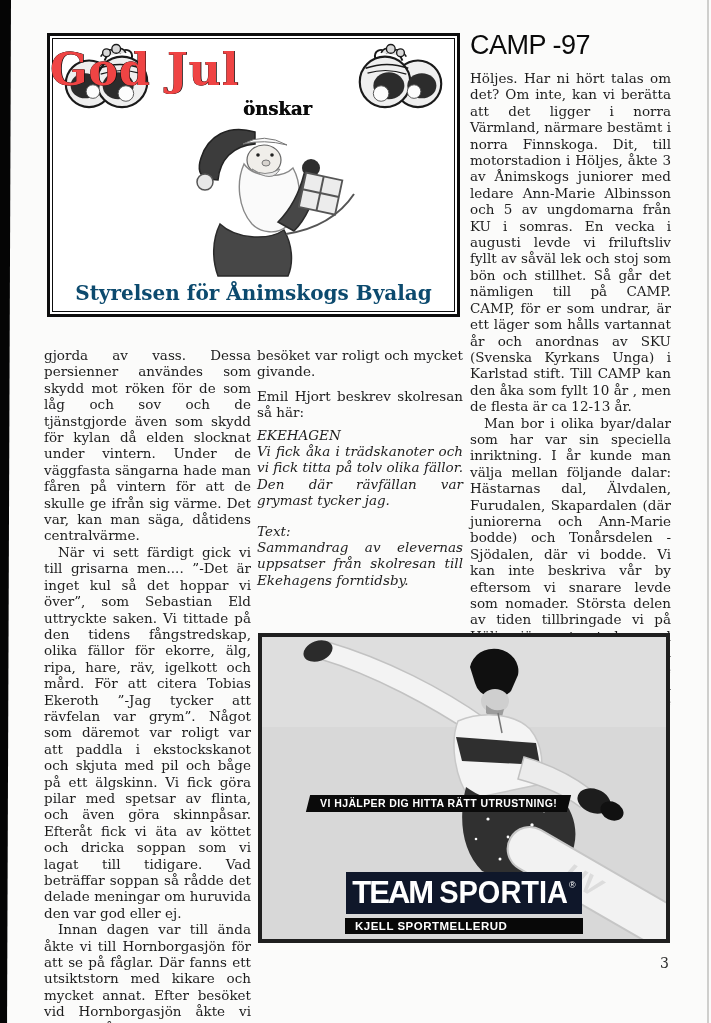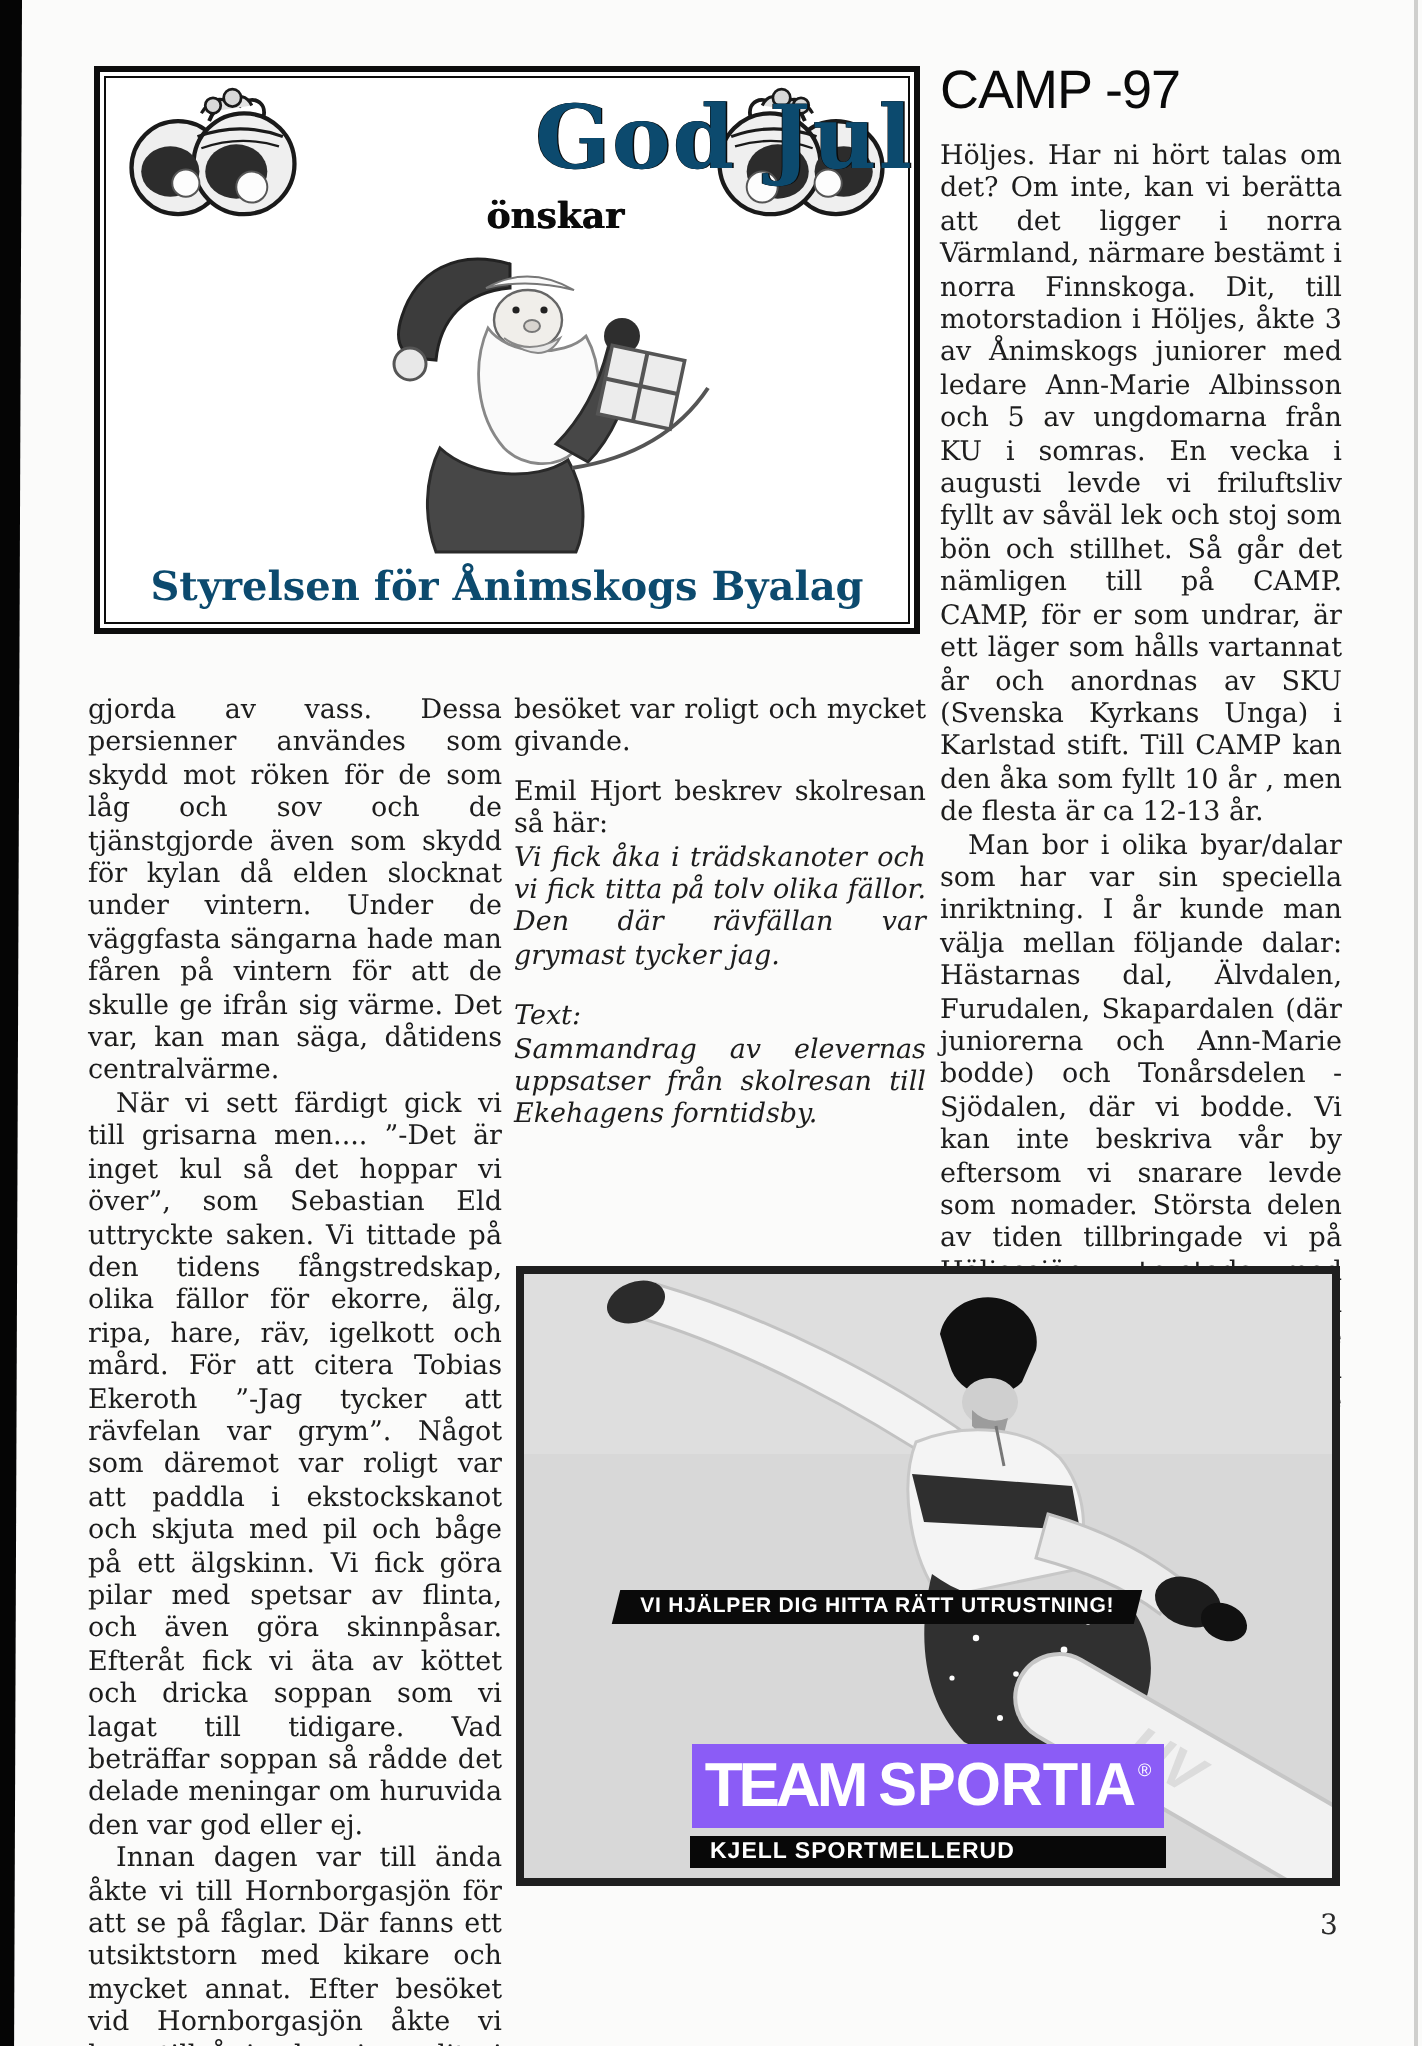--- a/index.html
+++ b/index.html
@@ -12,22 +12,22 @@
             clip-path:polygon(0 0,100% 0,64% 100%,0 100%);}
   .right-edge{position:absolute;right:2px;top:0;width:2px;height:1023px;background:#cfcfcd;}
 
   
   .greeting-ad{position:absolute;left:47px;top:33px;width:407px;height:278px;
                border:3px solid #0d0d0d;background:#fff;}
   .inner-border{position:absolute;inset:2px;border:1.5px solid #0d0d0d;pointer-events:none;}
   .bells{position:absolute;top:7px;width:97px;height:70px;}
   .bells-left{left:8px;}
   .bells-right{right:8px;transform:scaleX(-1);}
-  .gj-title{position:absolute;top:8px;left:0;width:100%;text-align:right;
-            font-size:44px;font-weight:bold;letter-spacing:1px;color:#0c4a6e;
+  .gj-title{position:absolute;top:8px;left:0;width:100%;text-align:left;
+            font-size:44px;font-weight:bold;letter-spacing:1px;color:#ef4444;
             text-shadow:0.7px 0 0 #0b0b0b, -0.3px 0 0 #0b0b0b;}
   .gj-sub{position:absolute;top:62px;left:0;width:100%;text-align:center;
           font-size:18px;font-weight:bold;color:#0b0b0b;text-shadow:0.4px 0 0 #0b0b0b;margin-left:24px;}
   .santa{position:absolute;left:110px;top:80px;width:200px;height:162px;}
   .gj-sign{position:absolute;bottom:9px;left:0;width:100%;text-align:center;
            font-size:20px;font-weight:bold;color:#0c4a6e;}
 
   
   .just{text-align:justify;}
   .col p, .article p{margin:0;font-size:13.5px;line-height:16.4px;}
@@ -52,21 +52,21 @@
   .banner1{position:absolute;left:0;top:131px;background:#0a0a0a;color:#fff;
            font-family:"Liberation Sans",sans-serif;font-weight:bold;font-size:19px;
            letter-spacing:0.5px;padding:2px 24px 4px 12px;white-space:nowrap;
            clip-path:polygon(0 0,100% 0,calc(100% - 13px) 100%,0 100%);}
   .banner2{position:absolute;left:46px;top:158px;background:#0a0a0a;color:#fff;
            font-family:"Liberation Sans",sans-serif;font-weight:bold;font-size:10.5px;
            letter-spacing:0.4px;padding:2px 12px 3px 12px;white-space:nowrap;
            transform:skewX(-14deg);}
   .banner2 span{display:inline-block;transform:skewX(14deg);}
   .brand{position:absolute;left:50%;transform:translateX(-50%);top:235px;
-         width:236px;height:42px;background:#8b5cf6;color:#fff;
+         width:236px;height:42px;background:#0f172a;color:#fff;
          display:flex;align-items:center;justify-content:center;white-space:nowrap;}
   .brand-team{font-family:"Liberation Sans",sans-serif;font-weight:900;font-size:31px;
               letter-spacing:-2px;}
   .brand-sportia{font-family:"Liberation Sans",sans-serif;font-weight:bold;font-size:29px;
                  letter-spacing:0;margin-left:7px;transform:scaleY(1.05);}
   .reg{font-family:"Liberation Sans",sans-serif;font-size:9px;margin:-16px 0 0 1px;}
   .dealer{position:absolute;left:50%;transform:translateX(-50%);top:281px;
           width:238px;height:16px;background:#080808;color:#fff;
           display:flex;align-items:center;
           font-family:"Liberation Sans",sans-serif;font-weight:bold;font-size:11.5px;
@@ -155,20 +155,21 @@
 
   <section class="col col-left">
     <p class="just">gjorda av vass. Dessa persienner användes som skydd mot röken för de som låg och sov och de tjänstgjorde även som skydd för kylan då elden slocknat under vintern. Under de väggfasta sängarna hade man fåren på vintern för att de skulle ge ifrån sig värme. Det var, kan man säga, dåtidens centralvärme.</p>
     <p class="just indent">När vi sett färdigt gick vi till grisarna men.... ”-Det är inget kul så det hoppar vi över”, som Sebastian Eld uttryckte saken. Vi tittade på den tidens fångstredskap, olika fällor för ekorre, älg, ripa, hare, räv, igelkott och mård. För att citera Tobias Ekeroth ”-Jag tycker att rävfelan var grym”. Något som däremot var roligt var att paddla i ekstockskanot och skjuta med pil och båge på ett älgskinn. Vi fick göra pilar med spetsar av flinta, och även göra skinnpåsar. Efteråt fick vi äta av köttet och dricka soppan som vi lagat till tidigare. Vad beträffar soppan så rådde det delade meningar om huruvida den var god eller ej.</p>
     <p class="just indent">Innan dagen var till ända åkte vi till Hornborgasjön för att se på fåglar. Där fanns ett utsiktstorn med kikare och mycket annat. Efter besöket vid Hornborgasjön åkte vi hem till Ånimskog igen dit vi anlände klockan halv sju på kvällen. Sammanfattningsvis kan sägas att de flesta eleverna tyckte studie-</p>
   </section>
 
   <section class="col col-mid">
     <p class="just">besöket var roligt och mycket givande.</p>
     <p class="just mt8">Emil Hjort beskrev skolresan så här:</p>
+    <p class="ital mt6">EKEHAGEN</p>
     <p class="just ital">Vi fick åka i trädskanoter och vi fick titta på tolv olika fällor. Den där rävfällan var grymast tycker jag.</p>
     <p class="ital mt14">Text:</p>
     <p class="just ital">Sammandrag av elevernas uppsatser från skolresan till Ekehagens forntidsby.</p>
   </section>
 
   <section class="sport-ad">
     <svg class="photo" viewBox="0 0 404 302" preserveAspectRatio="none">
       <rect x="0" y="0" width="404" height="302" fill="#d8d8d8"></rect>
       <rect x="0" y="0" width="404" height="90" fill="#dedede"></rect>
       <path d="M212,98 C170,70 112,38 58,22 L66,5 C124,22 182,52 224,82 Z" fill="#f3f3f3" stroke="#c2c2c2" stroke-width="1.5"></path>

